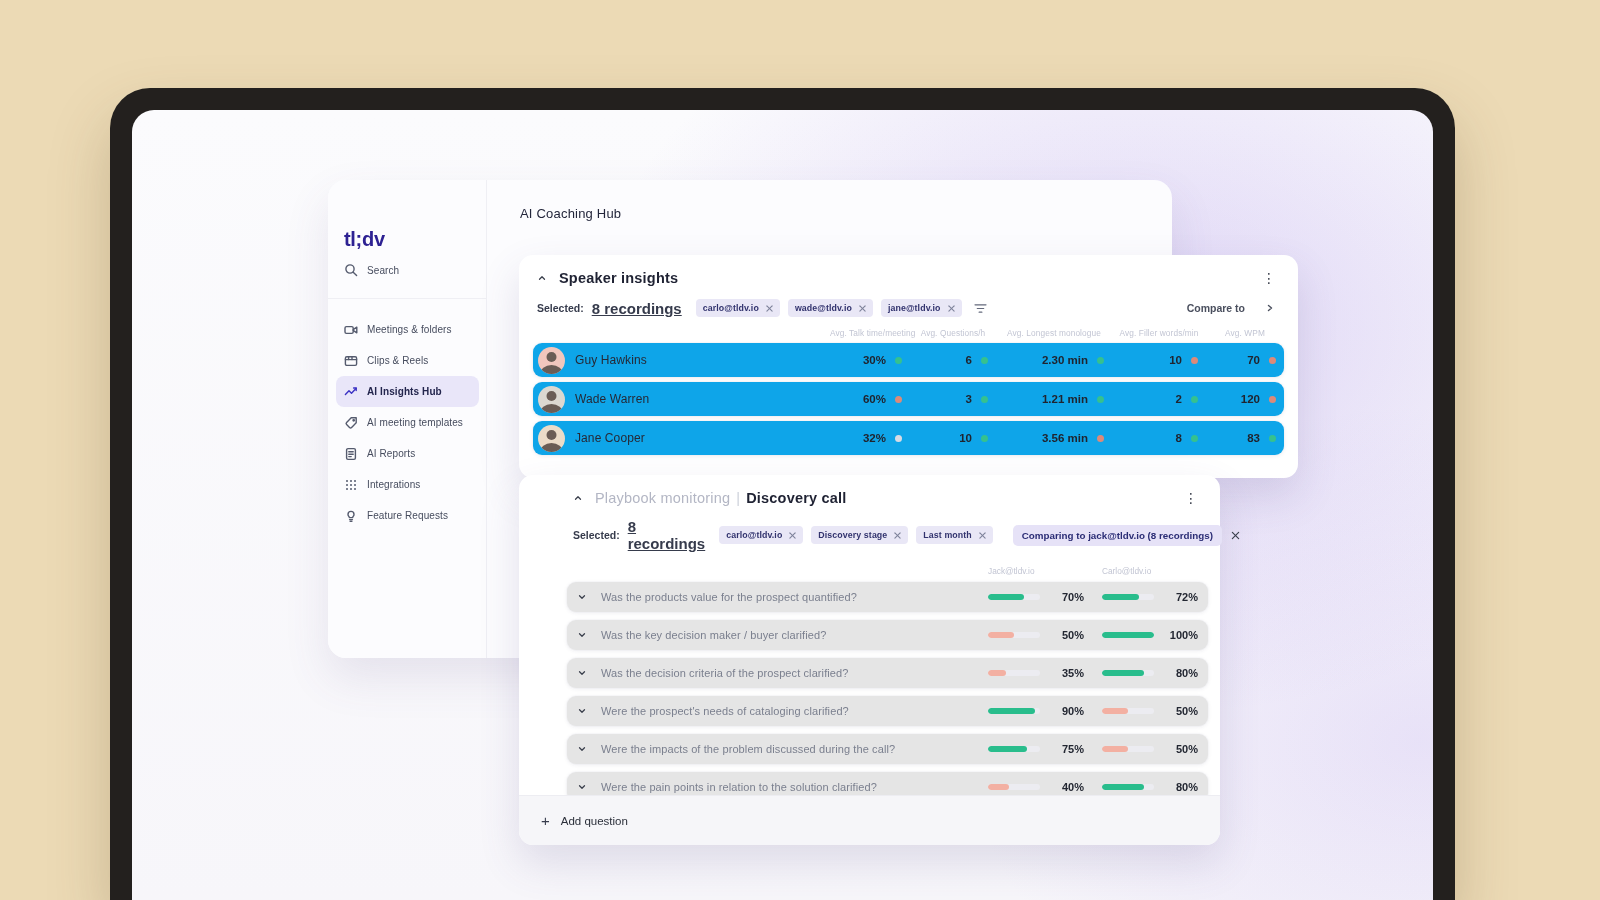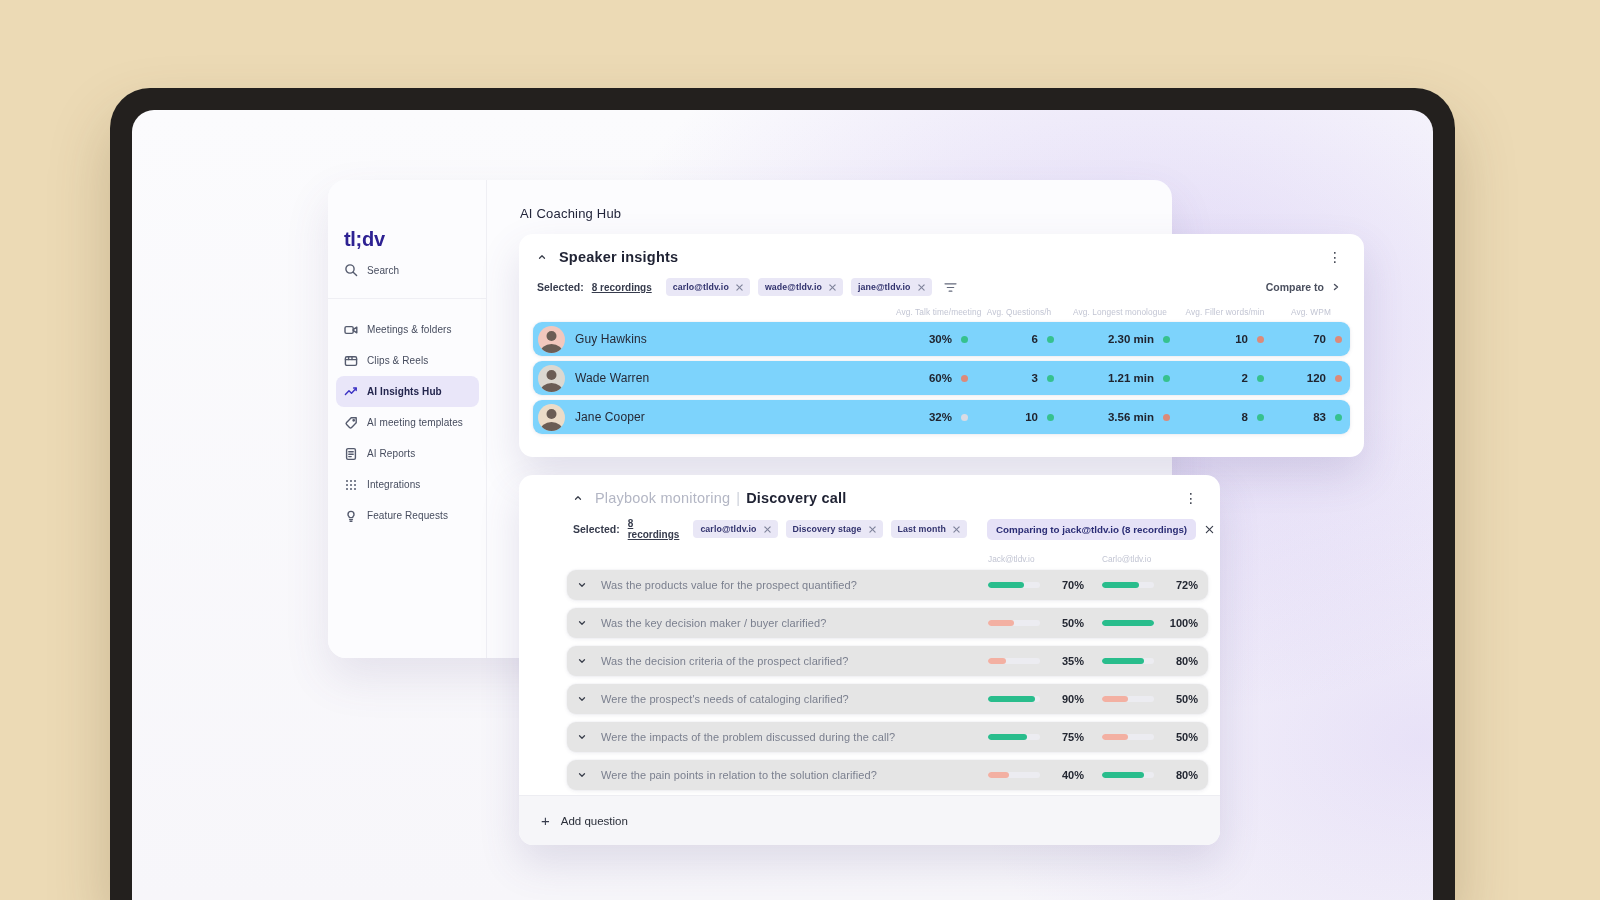--- a/index.html
+++ b/index.html
@@ -57,59 +57,59 @@
   .icn { width:14px; height:14px; flex:0 0 14px; display:block; }
   .icn path,.icn circle,.icn rect,.icn line,.icn polyline { stroke:#555b6e; stroke-width:1.4; fill:none; stroke-linecap:round; stroke-linejoin:round; }
   .nav-item.active .icn path,.nav-item.active .icn circle,.nav-item.active .icn rect,.nav-item.active .icn line,.nav-item.active .icn polyline { stroke:#3b32c4; }
   .icn .fdot { fill:#555b6e; stroke:none; }
 
   
   .panel {
     position:absolute; background:#ffffff; border-radius:14px;
     box-shadow:0 18px 40px rgba(85,72,135,.16);
   }
-  .panel-speaker { left:387px; top:124px; width:845px; height:223px; }
+  .panel-speaker { left:387px; top:145px; width:779px; height:223px; }
   .panel-playbook { left:387px; top:365px; width:701px; height:370px;padding-left:36px; }
 
   .panel-head { display:flex; align-items:center; gap:12px; padding:15px 18px 0 18px; }
   .panel-title { font-size:14.5px; font-weight:600; color:#1f2233; letter-spacing:.2px; }
   .panel-title .muted { color:#b3b6c4; font-weight:500; }
   .panel-title .sep { color:#cdd0da; font-weight:400; padding:0 6px; }
   .kebab { margin-left:auto; color:#3a3f4c; font-size:14px; line-height:10px; cursor:pointer; user-select:none; padding:2px 4px; }
 
   .filter-row { display:flex; align-items:center; gap:8px; padding:12px 18px 0 18px; }
   .sel-label { font-size:10.5px; color:#363b4c; font-weight:600; }
-  .sel-count { font-size:10px; color:#363b4c; font-weight:600; text-decoration:underline; cursor:pointer; margin-right:6px; }
+  .sel-count { font-size:15px; color:#363b4c; font-weight:600; text-decoration:underline; cursor:pointer; margin-right:6px; }
   .chip {
     display:inline-flex; align-items:center; gap:7px; background:#e9e7f6;
     border-radius:4px; padding:4px 7px; cursor:pointer;
   }
   .chip .chip-txt { font-size:8.8px; font-weight:700; color:#32336e; letter-spacing:.1px; white-space:nowrap; }
   .x-icn { width:7px; height:7px; display:block; }
   .x-icn line { stroke:#7d829a; stroke-width:1.2; stroke-linecap:round; }
   .filter-icn { width:13px; height:11px; display:block; margin-left:4px; cursor:pointer; }
   .filter-icn line { stroke:#646a7c; stroke-width:1.3; stroke-linecap:round; }
 
-  .compare-btn { margin-left:auto; display:flex; align-items:center; gap:8px; cursor:pointer; padding:4px 6px; }
+  .compare-btn { margin-left:auto; display:flex; align-items:center; gap:21px; cursor:pointer; padding:4px 6px; }
   .compare-btn .ct { font-size:10.5px; color:#4a4f5e; font-weight:600; }
   .chev { width:8px; height:8px; display:block; }
   .chev polyline { stroke:#4a4f5e; stroke-width:1.4; fill:none; stroke-linecap:round; stroke-linejoin:round; }
   .caret { width:10px; height:10px; display:block; cursor:pointer; }
   .caret polyline { stroke:#3a3f4c; stroke-width:1.5; fill:none; stroke-linecap:round; stroke-linejoin:round; }
 
   
   .sgrid-head {
     display:grid; grid-template-columns:1fr 80px 86px 116px 94px 78px;
     margin:10px 14px 0 14px; align-items:center;
   }
   .col-lbl { font-size:8.3px; color:#c2c5d3; text-align:center; white-space:nowrap; letter-spacing:.1px; }
   .srows { margin:5px 14px 0 14px; display:flex; flex-direction:column; gap:5px; }
   .srow {
     display:grid; grid-template-columns:1fr 56px 24px 62px 24px 92px 24px 70px 24px 54px 24px;
-    align-items:center; height:34px; background:#7dd3fc; border-radius:9px;
+    align-items:center; height:34px; background:#0ea5e9; border-radius:9px;
     box-shadow:0 1px 4px rgba(40,40,80,.08), 0 0 0 1px rgba(40,40,80,.02); cursor:pointer;
   }
   .who { display:flex; align-items:center; gap:10px; padding-left:5px; }
   .avatar { width:27px; height:27px; border-radius:50%; overflow:hidden; position:relative; flex:0 0 27px; }
   .avatar svg { position:absolute; inset:0; }
   .sname { font-size:12px; color:#262936; font-weight:500; letter-spacing:.1px; }
   .sval { font-size:11.5px; color:#20242f; font-weight:600; text-align:right; white-space:nowrap; }
   .dotc { display:flex; justify-content:center; }
   .dot { width:7px; height:7px; border-radius:50%; }
   .tone-green.dot { background:#36c18e; }

